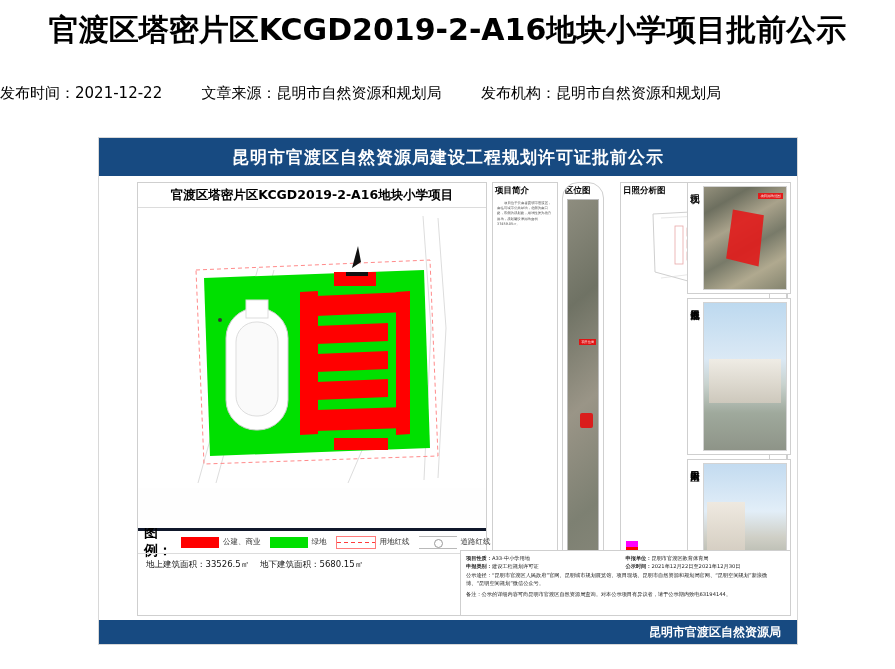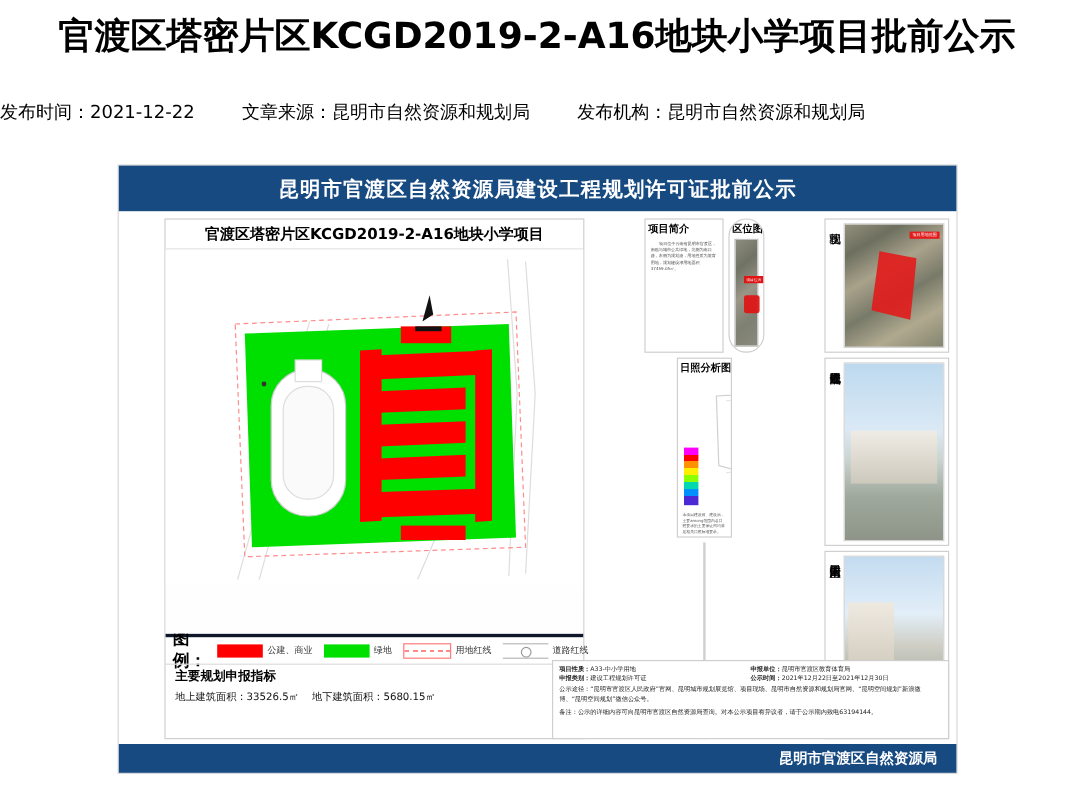--- a/index.html
+++ b/index.html
@@ -99,21 +99,21 @@
   }
   .ind-title{font-size:10.5px;font-weight:bold;margin-bottom:3px;font-family:"DejaVu Sans",sans-serif;}
   .ind-row{display:flex;font-size:8.5px;line-height:14px;color:#111;font-family:"DejaVu Sans",sans-serif;}
   .ind-cell{flex:1 1 0;white-space:nowrap;}
   .ind-cell.c2{padding-left:6px;}
   .ind-cell.c3{padding-left:2px;}
   .ind-row.r3 .ind-cell{padding-left:10px;}
 
   
   .col-mid{
-    width:190px;flex:0 0 190px;display:flex;flex-direction:column;gap:4px;align-items:center;
+    width:190px;flex:0 0 190px;display:flex;flex-direction:row;gap:16px;
   }
   .mid-top{display:flex;gap:4px;flex:0 0 112px;}
   .box{border:1px solid #cfcfcf;background:#fff;box-sizing:border-box;position:relative;overflow:hidden;}
   .box-h{font-size:8.5px;font-weight:bold;padding:2px 0 1px 2px;font-family:"DejaVu Sans",sans-serif;}
   .brief{width:66px;flex:0 0 66px;}
   .brief-text{
     font-size:3.4px;line-height:5.2px;color:#4a4a4a;padding:3px 4px;text-indent:7px;
     font-family:"DejaVu Sans",sans-serif;
   }
   .locmap{flex:1 1 auto;border-radius:16px;}
@@ -242,21 +242,20 @@
             <i class="swatch sw-dash"></i>
             <span class="legend-text">用地红线</span>
           </span>
           <span class="legend-item">
             <i class="swatch sw-road"></i>
             <span class="legend-text">道路红线</span>
           </span>
         </div>
 
         <div class="indicators">
-          <div class="ind-title">主要规划申报指标</div>
 
 
           <div class="ind-row r2">
             <span class="ind-cell c1"><span>地上建筑面积：</span><span>33526.5㎡</span></span>
             <span class="ind-cell c2"><span>地下建筑面积：</span><span>5680.15㎡</span></span>
             <span class="ind-cell c3"></span>
           </div>
 
         </div>
       </div>

